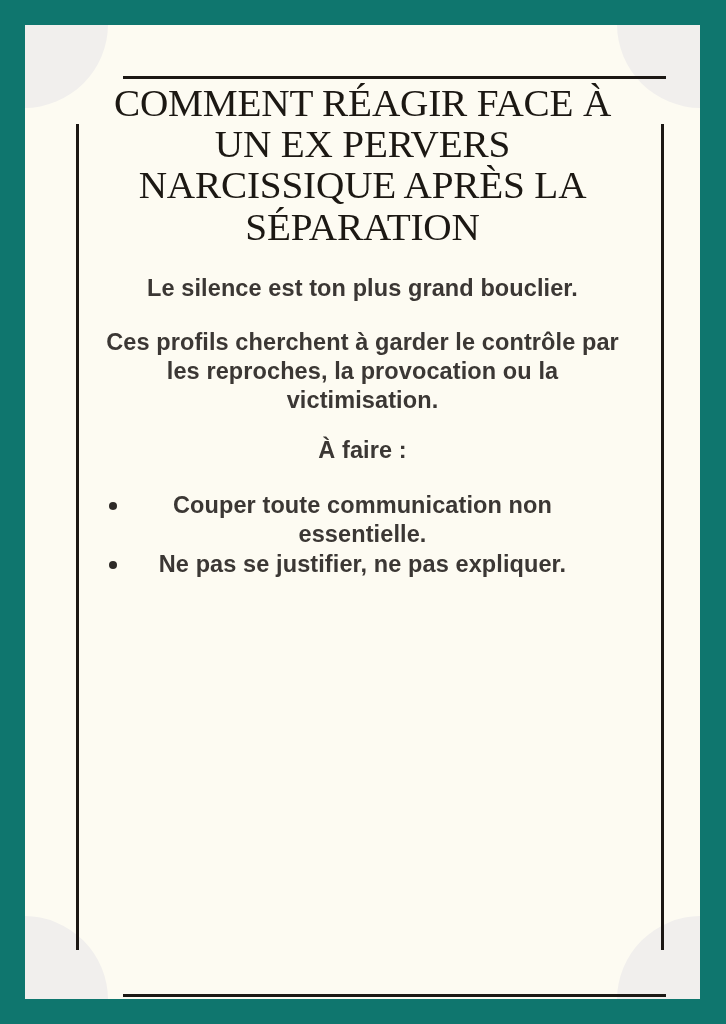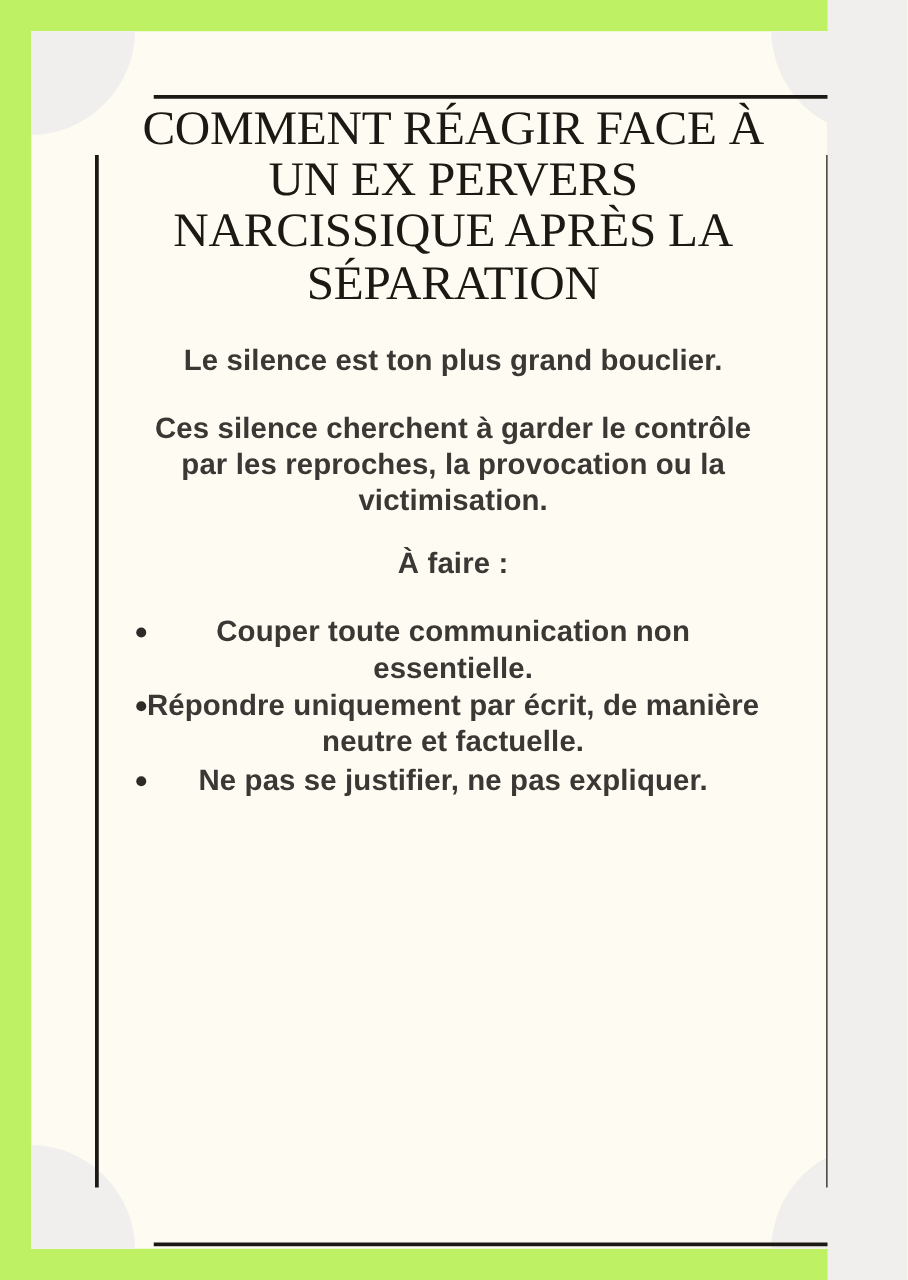--- a/index.html
+++ b/index.html
@@ -10,23 +10,23 @@
     width: 726px;
     height: 1024px;
     background: #f1efed;
     font-family: "Liberation Sans", sans-serif;
     overflow: hidden;
   }
 
   
   .poster {
     position: relative;
-    width: 662px;
+    width: 726px;
     height: 1024px;
-    background: #bef264;
+    background: #0f766e;
     overflow: hidden;
   }
 
   
   .card {
     position: absolute;
     left: 25px;
     top: 25px;
     width: 675px;
     height: 974px;
@@ -152,32 +152,28 @@
     <div class="rule-v right"></div>
 
     <div class="content">
 
       <h1 class="title">Comment réagir face à un ex pervers narcissique après la séparation</h1>
 
       <div class="body">
 
         <p class="para">Le silence est ton plus grand bouclier.</p>
 
-        <p class="para tight">Ces silence cherchent à garder le contrôle par les reproches, la provocation ou la victimisation.</p>
+        <p class="para tight">Ces profils cherchent à garder le contrôle par les reproches, la provocation ou la victimisation.</p>
 
         <p class="para">À faire :</p>
 
         <ul class="list">
           <li class="list-item">
             <span class="dot"></span>
             <span class="txt">Couper toute communication non essentielle.</span>
-          </li>
-          <li class="list-item">
-            <span class="dot"></span>
-            <span class="txt">Répondre uniquement par écrit, de manière neutre et factuelle.</span>
           </li>
           <li class="list-item">
             <span class="dot"></span>
             <span class="txt">Ne pas se justifier, ne pas expliquer.</span>
           </li>
         </ul>
 
 
       </div>
     </div>

